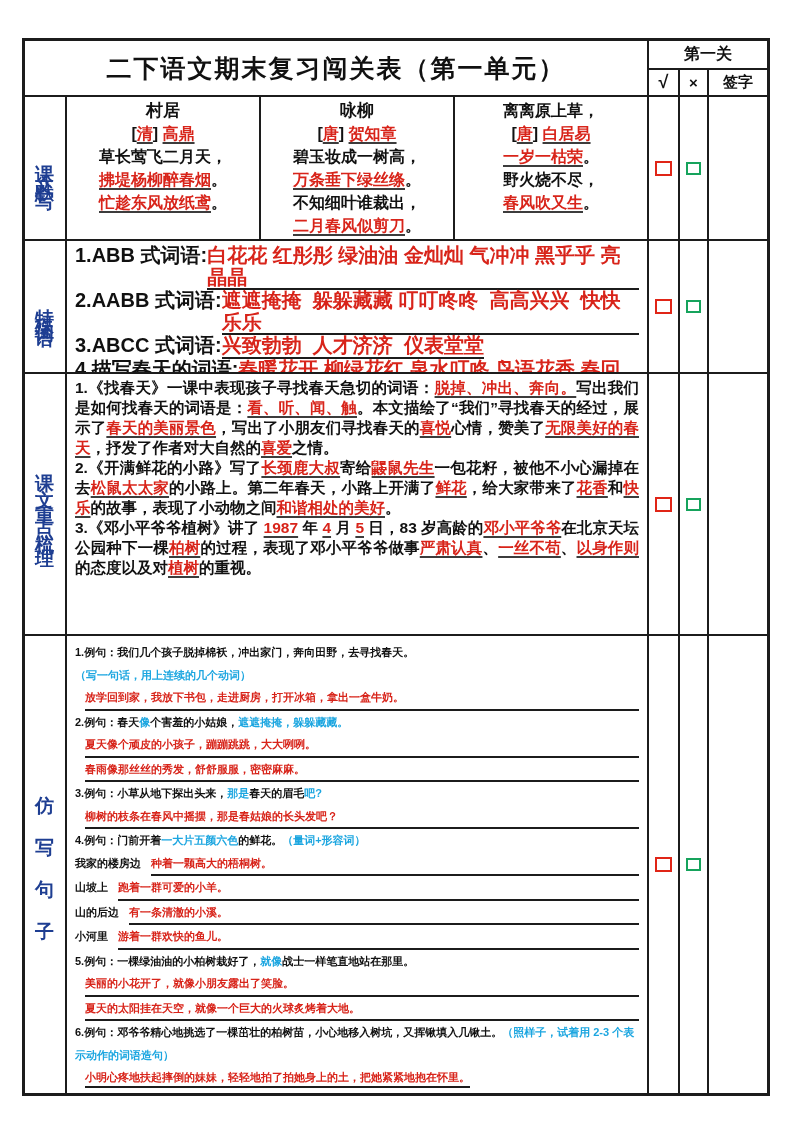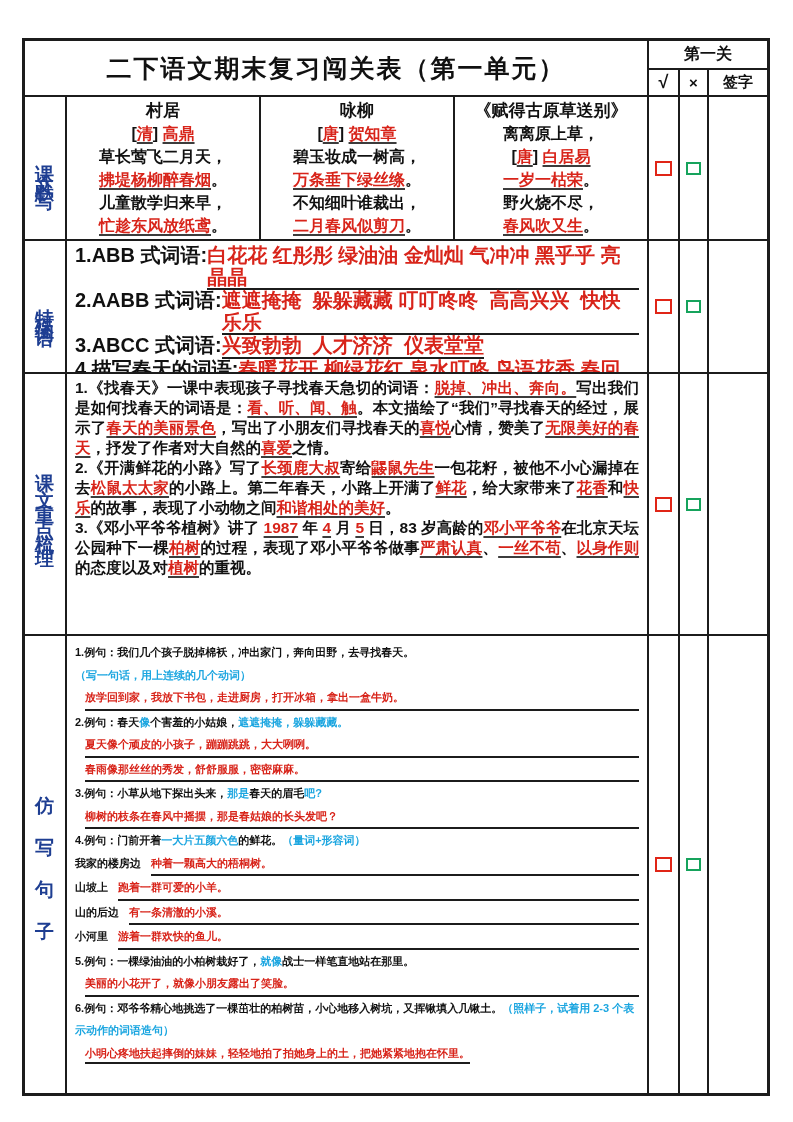--- a/index.html
+++ b/index.html
@@ -98,33 +98,31 @@
 
     <div class="c lblc br bb">
       <span class="vtext sp-a">课文默写</span>
     </div>
     <div class="c poems br bb">
       <div class="poem">
         <div class="ptitle">村居</div>
         <div class="pline"><span class="run-k">[</span><span class="run-ru">清</span><span class="run-k">] </span><span class="run-ru">高鼎</span></div>
         <div class="pline"><span class="run-k">草长莺飞二月天，</span></div>
         <div class="pline"><span class="run-ru">拂堤杨柳醉春烟</span><span class="run-k">。</span></div>
-        <div class="pline"><span class="run-k">儿童散学归来早，</span></div>
         <div class="pline"><span class="run-ru">忙趁东风放纸鸢</span><span class="run-k">。</span></div>
       </div>
       <div class="poem">
         <div class="ptitle">咏柳</div>
         <div class="pline"><span class="run-k">[</span><span class="run-ru">唐</span><span class="run-k">] </span><span class="run-ru">贺知章</span></div>
         <div class="pline"><span class="run-k">碧玉妆成一树高，</span></div>
         <div class="pline"><span class="run-ru">万条垂下绿丝绦</span><span class="run-k">。</span></div>
         <div class="pline"><span class="run-k">不知细叶谁裁出，</span></div>
         <div class="pline"><span class="run-ru">二月春风似剪刀</span><span class="run-k">。</span></div>
       </div>
       <div class="poem">
-        <div class="ptitle">《赋得古原草送别》</div>
         <div class="pline"><span class="run-k">离离原上草，</span></div>
         <div class="pline"><span class="run-k">[</span><span class="run-ru">唐</span><span class="run-k">] </span><span class="run-ru">白居易</span></div>
         <div class="pline"><span class="run-ru">一岁一枯荣</span><span class="run-k">。</span></div>
         <div class="pline"><span class="run-k">野火烧不尽，</span></div>
         <div class="pline"><span class="run-ru">春风吹又生</span><span class="run-k">。</span></div>
       </div>
     </div>
     <div class="c chk br bb">
         <span class="box-r"></span>
       </div>
@@ -213,20 +211,21 @@
         <span class="pre">山的后边</span>
         <span class="ans">有一条清澈的小溪。</span>
       </div>
       <div class="sline pair">
         <span class="pre">小河里</span>
         <span class="ans">游着一群欢快的鱼儿。</span>
       </div>
 
       <div class="sline"><span class="run-k">5.例句：一棵绿油油的小柏树栽好了，</span><span class="run-c">就像</span><span class="run-k">战士一样笔直地站在那里。</span></div>
       <div class="sline ans u-full">美丽的小花开了，就像小朋友露出了笑脸。</div>
+      <div class="sline ans u-full">夏天的太阳挂在天空，就像一个巨大的火球炙烤着大地。</div>
 
       <div class="sline"><span class="run-k">6.例句：邓爷爷精心地挑选了一棵茁壮的柏树苗，小心地移入树坑，又挥锹填入几锹土。</span><span class="run-c">（照样子，试着用 2-3 个表示动作的词语造句）</span></div>
       <div class="sline ans u-text">小明心疼地扶起摔倒的妹妹，轻轻地拍了拍她身上的土，把她紧紧地抱在怀里。</div>
     </div>
     <div class="c chk br">
         <span class="box-r"></span>
       </div>
     <div class="c chk br">
         <span class="box-g"></span>
       </div>

